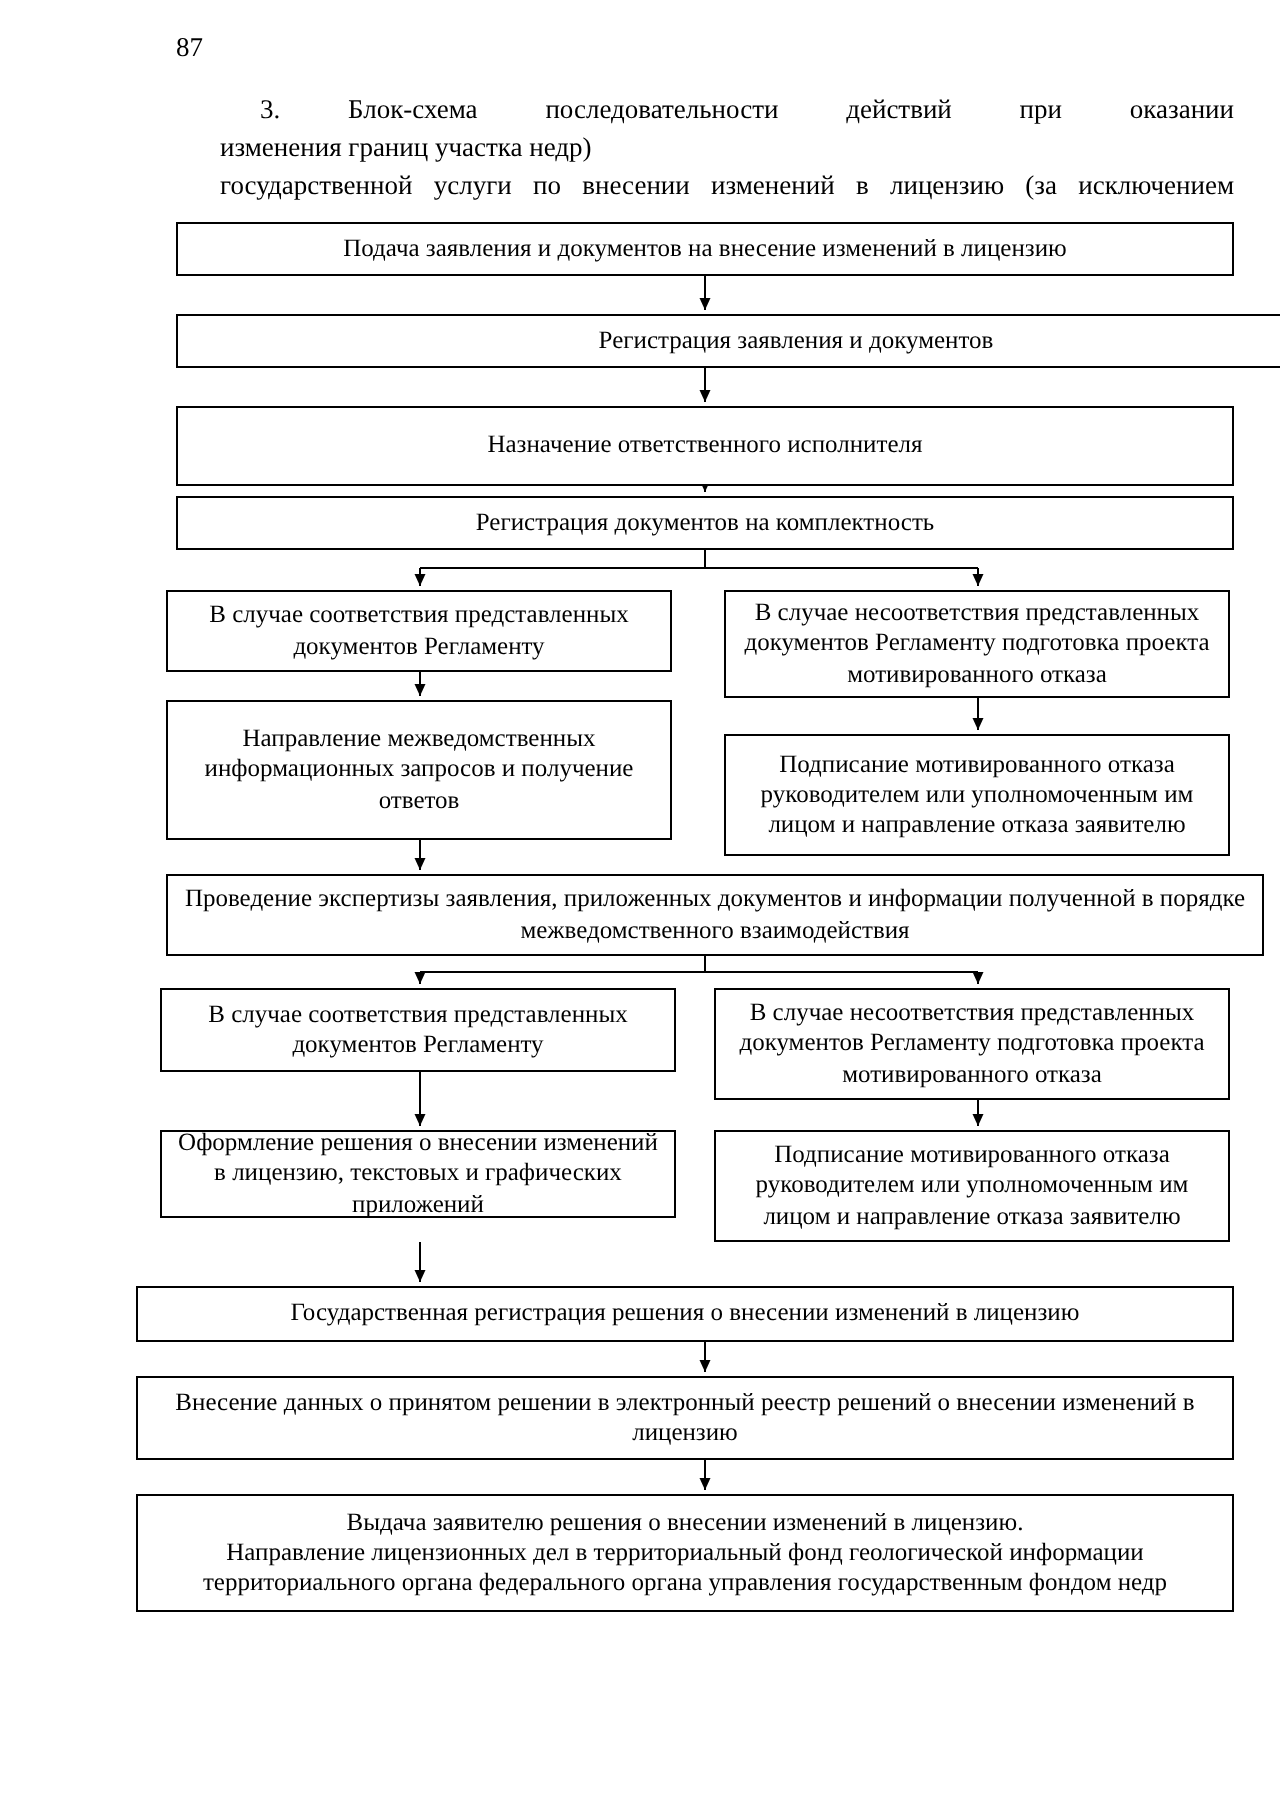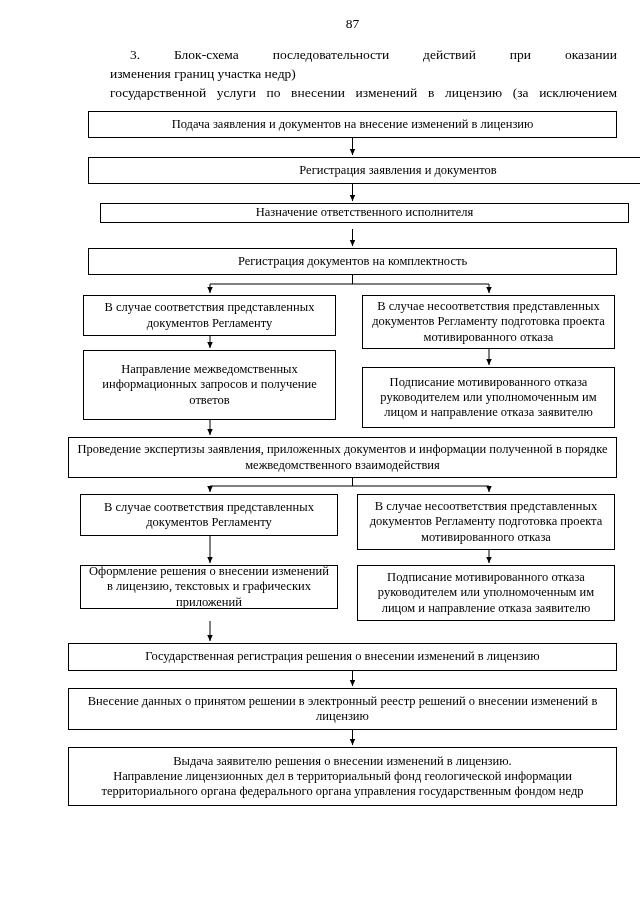--- a/index.html
+++ b/index.html
@@ -8,21 +8,20 @@
     width: 640px;
     height: 905px;
     background: #ffffff;
     font-family: "Liberation Serif", serif;
     color: #000;
     overflow: hidden;
   }
   .page-number {
     position: absolute;
     left: 88px; top: 16px; width: 529px;
-    text-align: center;
     font-size: 13.5px;
   }
   .heading {
     position: absolute;
     left: 110px; top: 45px; width: 507px;
     font-size: 13.5px;
     line-height: 1.42;
   }
   .h-line { white-space: normal; }
   .h-just { text-align: justify; text-align-last: justify; }
@@ -93,33 +92,33 @@
     <line x1="210" y1="621" x2="210" y2="641" marker-end="url(#ah)"></line>
 
     <line x1="352.5" y1="671" x2="352.5" y2="686" marker-end="url(#ah)"></line>
     <line x1="352.5" y1="730" x2="352.5" y2="745" marker-end="url(#ah)"></line>
   </svg>
 
   <div class="box" style="left:88px;top:111px;width:529px;height:27px">Подача заявления и документов на внесение изменений в лицензию</div>
 
   <div class="box" style="left:88px;top:157px;width:620px;height:27px">Регистрация заявления и документов</div>
 
-  <div class="box" style="left:100px;top:203px;width:529px;height:20px">Назначение ответственного исполнителя</div>
+  <div class="box" style="left:88px;top:203px;width:529px;height:40px">Назначение ответственного исполнителя</div>
 
   <div class="box" style="left:88px;top:248px;width:529px;height:27px">Регистрация документов на комплектность</div>
 
   <div class="box" style="left:83px;top:295px;width:253px;height:41px">В случае соответствия представленных документов Регламенту</div>
 
   <div class="box" style="left:362px;top:295px;width:253px;height:54px">В случае несоответствия представленных документов Регламенту подготовка проекта мотивированного отказа</div>
 
   <div class="box" style="left:83px;top:350px;width:253px;height:70px">Направление межведомственных информационных запросов и получение ответов</div>
 
   <div class="box" style="left:362px;top:367px;width:253px;height:61px">Подписание мотивированного отказа руководителем или уполномоченным им лицом и направление отказа заявителю</div>
 
-  <div class="box" style="left:68px;top:437px;width:549px;height:41px">Проведение экспертизы заявления, приложенных документов и информации полученной в порядке межведомственного взаимодействия</div>
+  <div class="box" style="left:83px;top:437px;width:549px;height:41px">Проведение экспертизы заявления, приложенных документов и информации полученной в порядке межведомственного взаимодействия</div>
 
   <div class="box" style="left:80px;top:494px;width:258px;height:42px">В случае соответствия представленных документов Регламенту</div>
 
   <div class="box" style="left:357px;top:494px;width:258px;height:56px">В случае несоответствия представленных документов Регламенту подготовка проекта мотивированного отказа</div>
 
   <div class="box" style="left:80px;top:565px;width:258px;height:44px">Оформление решения о внесении изменений в лицензию, текстовых и графических приложений</div>
 
   <div class="box" style="left:357px;top:565px;width:258px;height:56px">Подписание мотивированного отказа руководителем или уполномоченным им лицом и направление отказа заявителю</div>
 
   <div class="box" style="left:68px;top:643px;width:549px;height:28px">Государственная регистрация решения о внесении изменений в лицензию</div>

